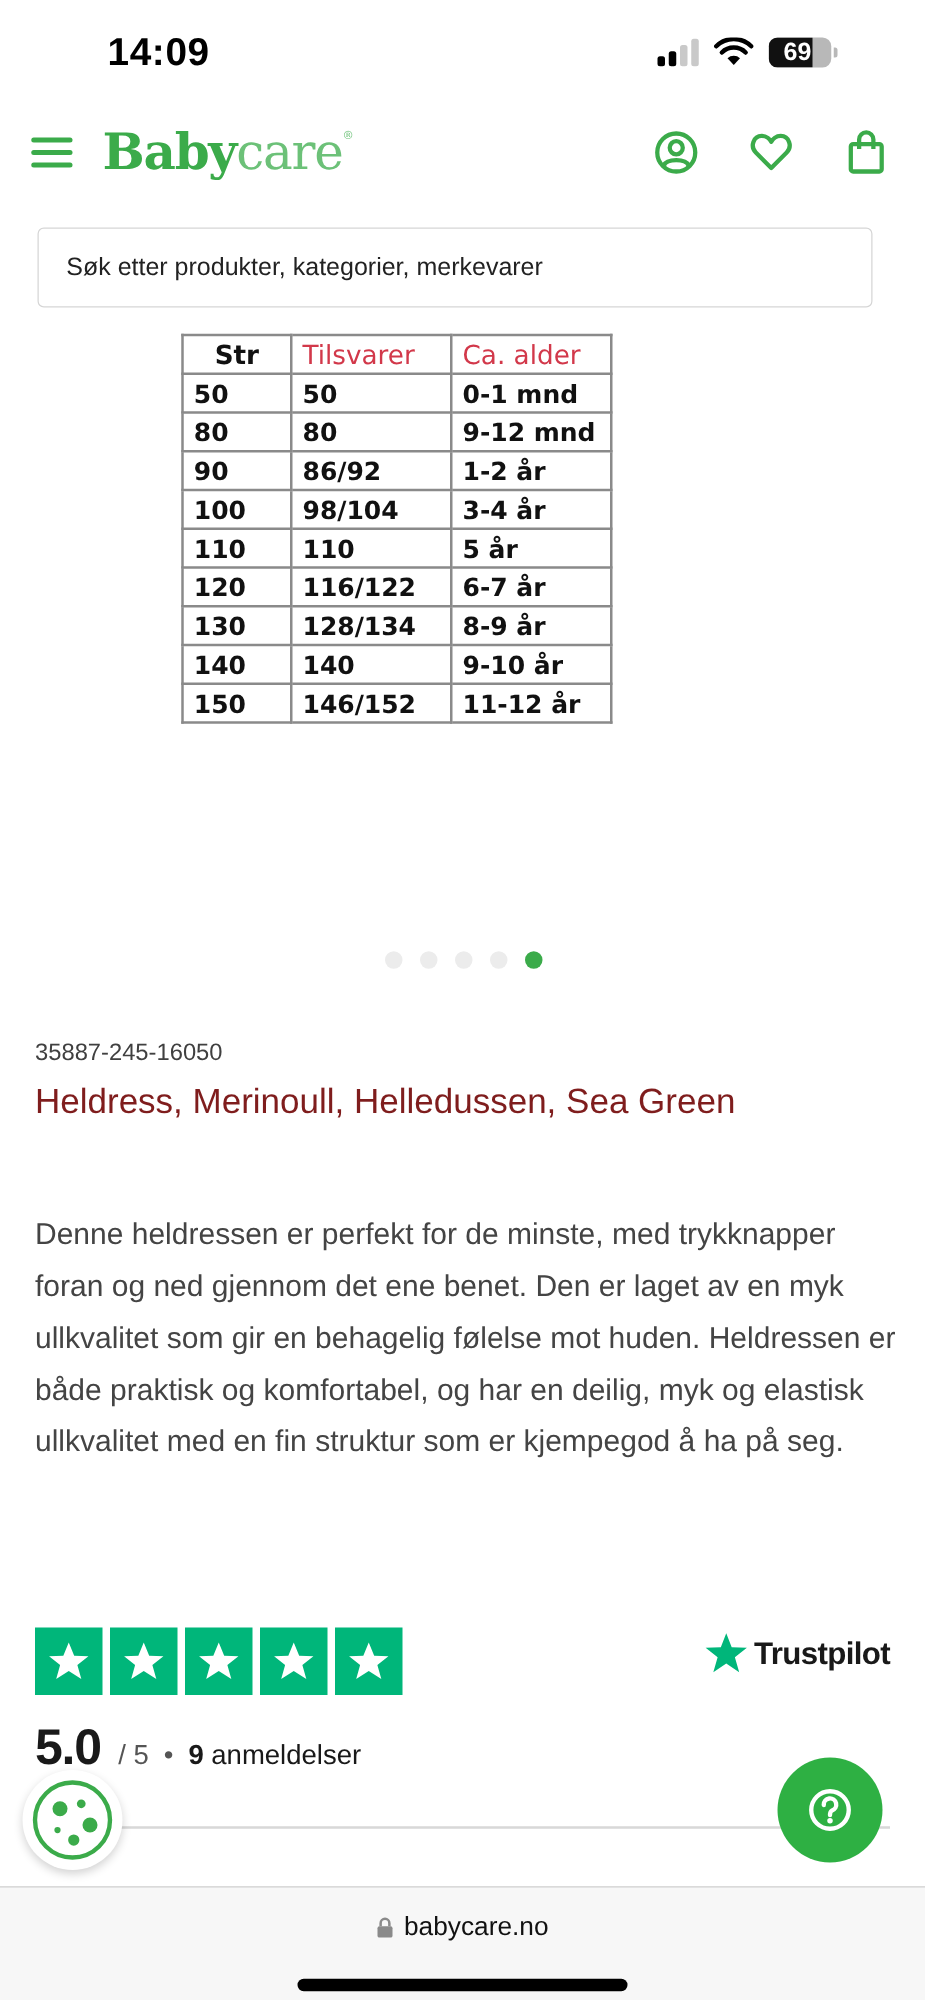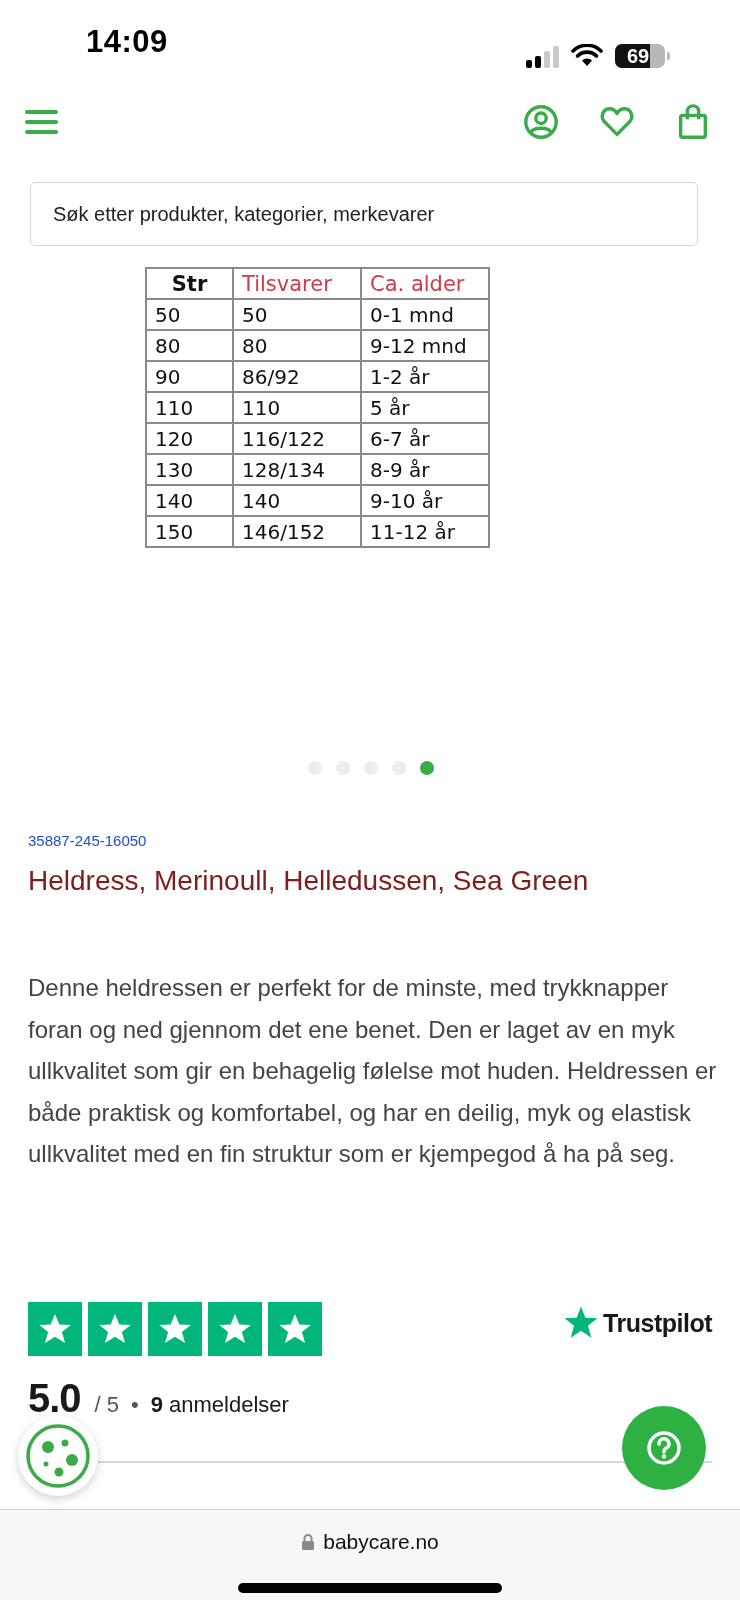--- a/index.html
+++ b/index.html
@@ -2,21 +2,21 @@
 <html><head>
   <meta charset="utf-8">
   <style>
     * { box-sizing: border-box; margin: 0; padding: 0; }
     html, body { width: 740px; height: 1600px; background: #ffffff; overflow: hidden; }
     body { font-family: "Liberation Sans", sans-serif; color: #1a1a1a; position: relative; }
 
     
     .status-bar { position: absolute; top: 0; left: 0; width: 740px; height: 88px; }
     .status-time { position: absolute; left: 86px; top: 24px; font-size: 31px; font-weight: 700; letter-spacing: 0.5px; color: #000; }
-    .status-right { position: absolute; right: 70px; top: 44px; display: flex; align-items: flex-end; gap: 12px; }
+    .status-right { position: absolute; right: 70px; top: 30px; display: flex; align-items: center; gap: 12px; }
     .signal { display: flex; align-items: flex-end; gap: 3px; height: 22px; }
     .signal span { width: 6px; border-radius: 2px; background: #000; }
     .signal span.off { background: #c9c9c9; }
     .battery { position: relative; width: 50px; height: 24px; border-radius: 7px; background: #b8b8b8; overflow: hidden; }
     .battery-fill { position: absolute; left: 0; top: 0; height: 100%; background: #111; }
     .battery-text { position: absolute; left: 0; width: 46px; top: 1px; text-align: center; color: #fff; font-weight: 700; font-size: 20px; }
     .battery-cap { width: 3px; height: 8px; background: #b8b8b8; border-radius: 0 2px 2px 0; margin-left: -10px; }
 
     
     .header { position: absolute; top: 92px; left: 0; width: 740px; height: 60px; }
@@ -29,35 +29,35 @@
     .header-icons { position: absolute; right: 28px; top: 10px; display: flex; gap: 38px; }
     .header-icons .hicon { width: 38px; height: 40px; cursor: pointer; }
 
     
     .search { position: absolute; left: 30px; top: 182px; width: 668px; height: 64px; border: 1.5px solid #d6d6d6; border-radius: 5px; background: #fff; }
     .search input { width: 100%; height: 100%; border: none; outline: none; background: transparent; padding-left: 22px; font-family: "Liberation Sans", sans-serif; font-size: 20px; color: #ec4899; }
     .search input::placeholder { color: #222; }
 
     
     .size-chart { position: absolute; left: 145px; top: 267px; border-collapse: collapse; font-family: "DejaVu Sans", sans-serif; font-size: 20px; color: #111; }
-    .size-chart td, .size-chart th { border: 2px solid #8a8a8a; height: 31px; padding: 0 8px; text-align: left; font-weight: 400; white-space: nowrap; }
+    .size-chart td, .size-chart th { border: 2px solid #8a8a8a; height: 31px; padding: 0 8px; text-align: left; font-weight: 700; white-space: nowrap; }
     .size-chart th { font-weight: 700; font-size: 21px; }
     .size-chart th.red { color: #d2384a; font-weight: 400; }
     .size-chart th.c1 { text-align: center; }
     .size-chart .col1 { width: 87px; }
     .size-chart .col2 { width: 128px; }
     .size-chart .col3 { width: 128px; }
 
     
     .dots { position: absolute; top: 761px; left: 308px; display: flex; gap: 14px; }
     .dot { width: 14px; height: 14px; border-radius: 50%; background: #ececec; cursor: pointer; }
     .dot.active { background: #3bab4a; }
 
     
-    .sku { position: absolute; left: 28px; top: 832px; font-size: 15px; color: #1d4ed8; }
+    .sku { position: absolute; left: 28px; top: 832px; font-size: 19px; color: #404040; }
     .title { position: absolute; left: 28px; top: 858px; width: 680px; font-size: 28px; line-height: 45px; color: #7f1d1d; font-weight: 400; }
     .desc { position: absolute; left: 28px; top: 967px; width: 690px; font-size: 24px; line-height: 41.5px; color: #444; }
 
     
     .tp-stars { position: absolute; left: 28px; top: 1302px; display: flex; gap: 6px; }
     .tp-star { width: 54px; height: 54px; background: #00b67a; display: flex; align-items: center; justify-content: center; }
     .tp-logo { position: absolute; right: 28px; top: 1305px; display: flex; align-items: center; gap: 4px; font-size: 25px; font-weight: 700; color: #191919; letter-spacing: -0.5px; }
     .tp-score { position: absolute; left: 28px; top: 1376px; display: flex; align-items: baseline; }
     .tp-score .big { font-size: 40px; font-weight: 700; color: #191919; letter-spacing: -1px; }
     .tp-score .outof { font-size: 22px; color: #555; margin-left: 14px; }
@@ -101,20 +101,23 @@
     </div>
   </div>
 </div>
 
 <div class="header">
   <div class="hamburger">
     <span></span>
       <span></span>
       <span></span>
   </div>
+  <div class="logo">
+    <b>Baby</b><span class="light">care</span><sup>®</sup>
+  </div>
   <div class="header-icons">
     <svg class="hicon" viewBox="0 0 40 40">
       <circle cx="20" cy="20" r="16" fill="none" stroke="#3bab4a" stroke-width="3.6"></circle>
       <circle cx="20" cy="16" r="5.5" fill="none" stroke="#3bab4a" stroke-width="3.6"></circle>
       <path d="M9.5 31 C12 25, 28 25, 30.5 31" fill="none" stroke="#3bab4a" stroke-width="3.6"></path>
     </svg>
     <svg class="hicon" viewBox="0 0 40 40">
       <path d="M20 33 L7 20 C2 15, 5 6, 12 6 C16 6, 19 9, 20 11 C21 9, 24 6, 28 6 C35 6, 38 15, 33 20 Z" fill="none" stroke="#3bab4a" stroke-width="3.6" stroke-linejoin="round"></path>
     </svg>
     <svg class="hicon" viewBox="0 0 40 40">
@@ -144,20 +147,25 @@
       </tr>
     <tr>
         <td>80</td>
         <td>80</td>
         <td>9-12 mnd</td>
       </tr>
     <tr>
         <td>90</td>
         <td>86/92</td>
         <td>1-2 år</td>
+      </tr>
+    <tr>
+        <td>100</td>
+        <td>98/104</td>
+        <td>3-4 år</td>
       </tr>
     <tr>
         <td>110</td>
         <td>110</td>
         <td>5 år</td>
       </tr>
     <tr>
         <td>120</td>
         <td>116/122</td>
         <td>6-7 år</td>

